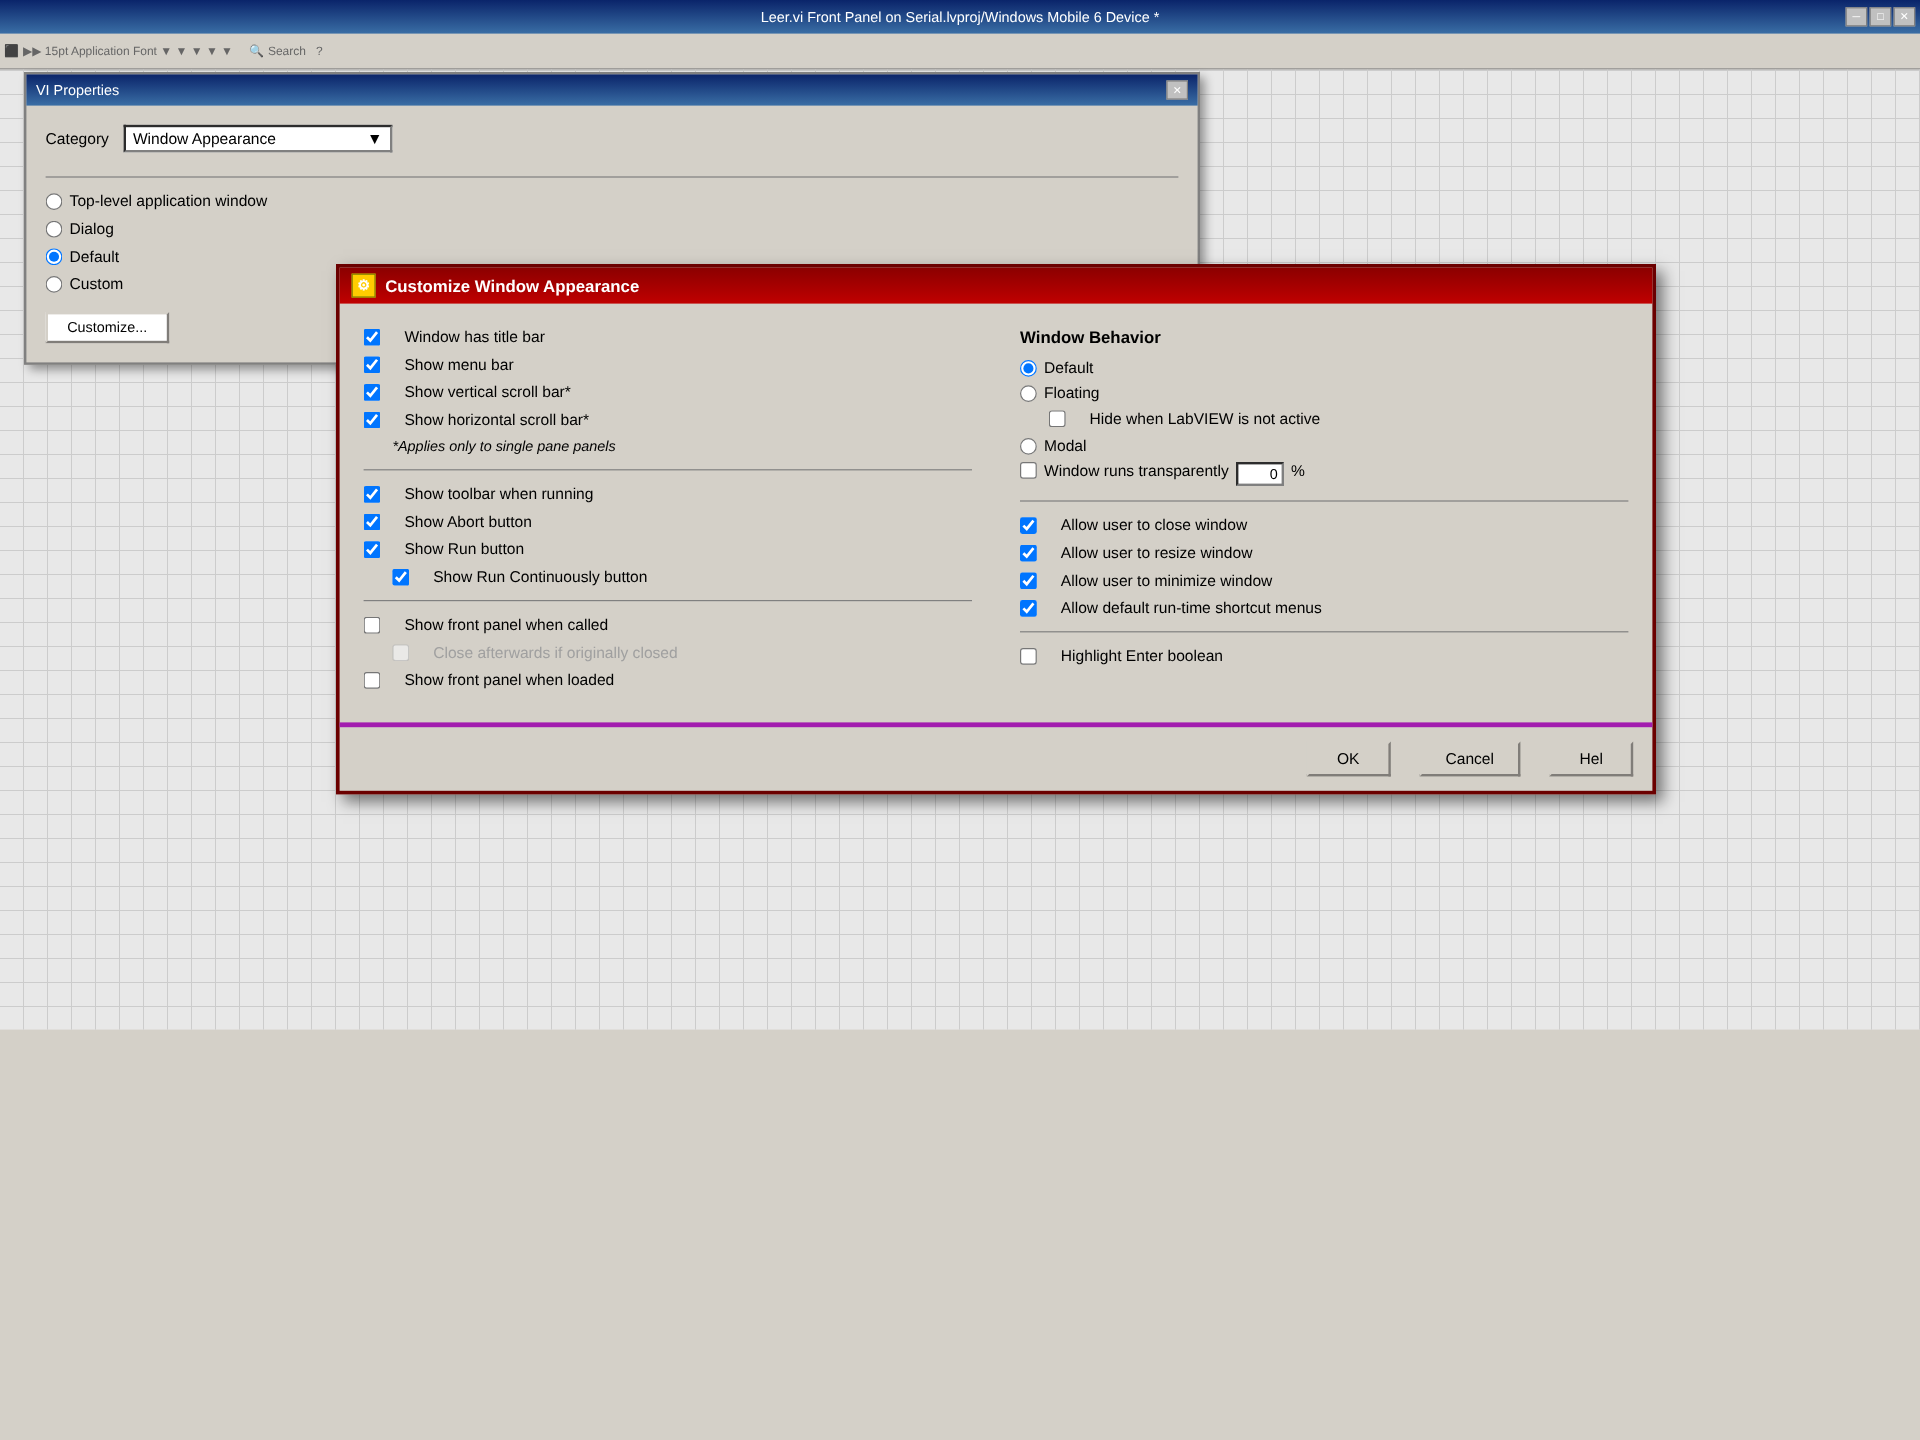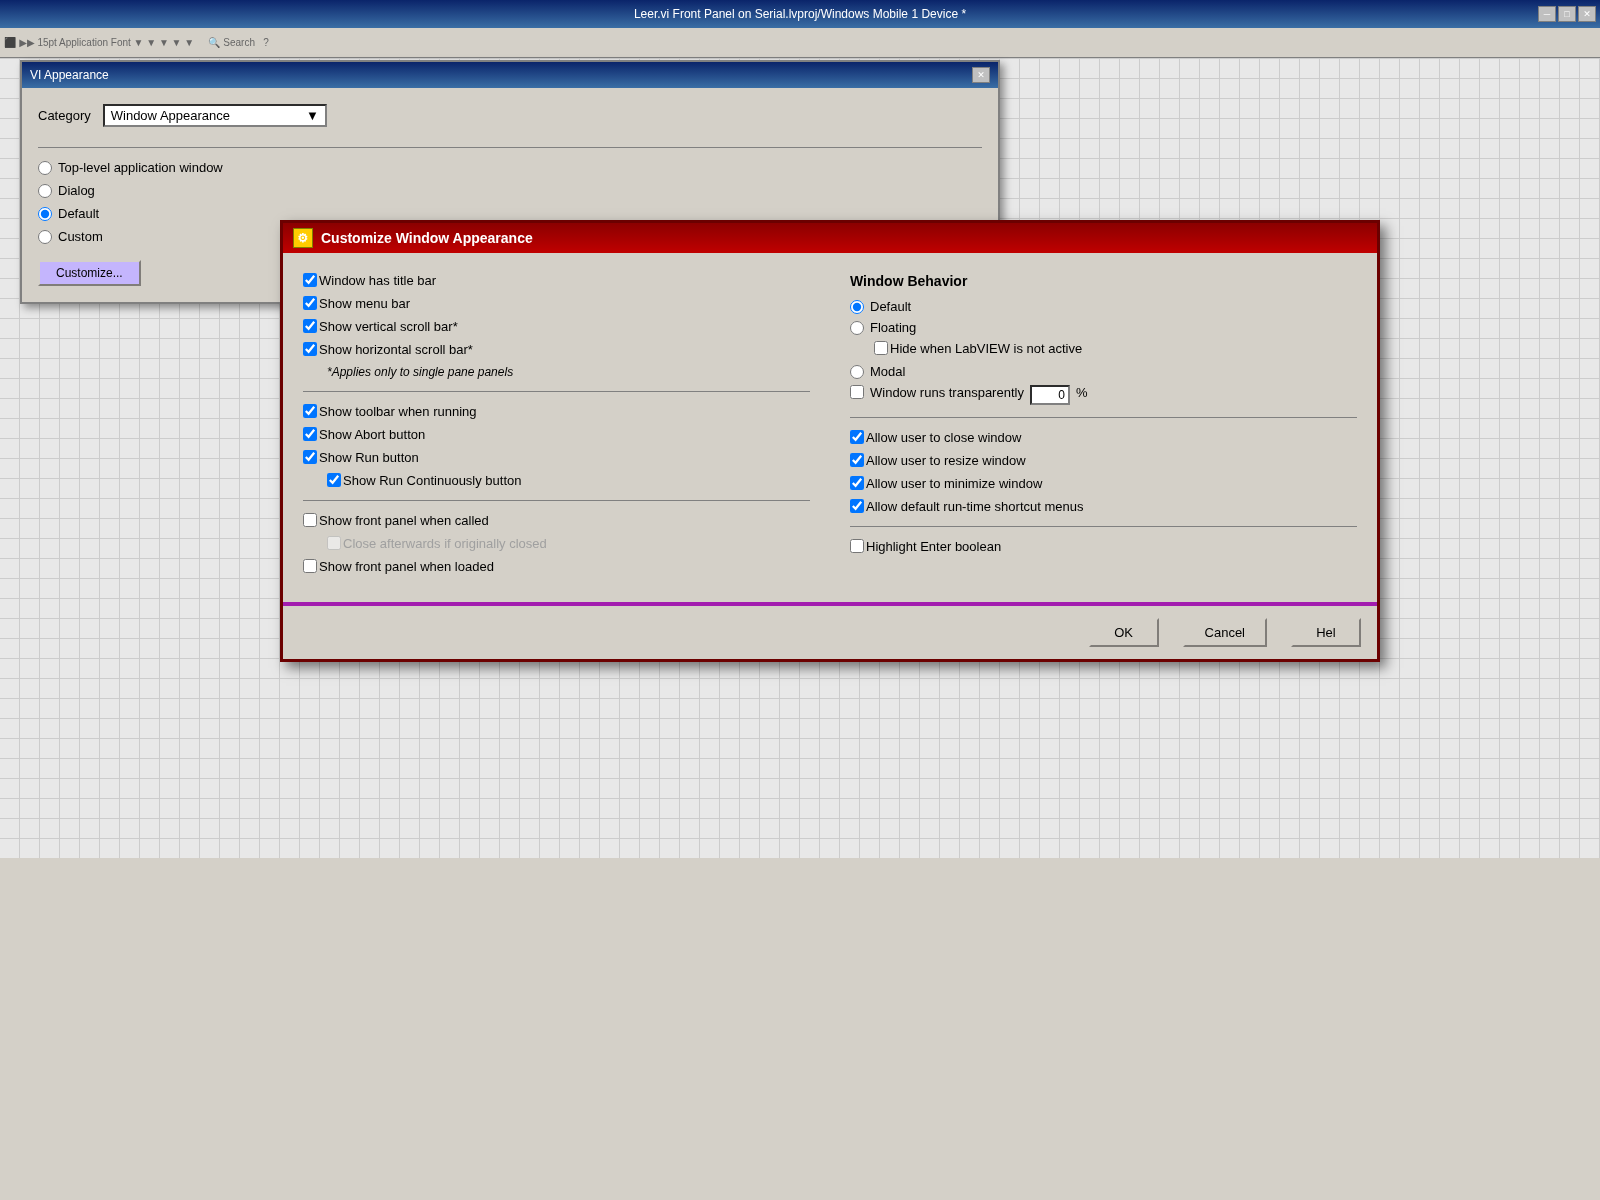--- a/index.html
+++ b/index.html
@@ -177,21 +177,21 @@
 
     .radio-option {
       display: flex;
       align-items: center;
       gap: 6px;
     }
 
     .customize-btn {
       margin-top: 16px;
       padding: 4px 16px;
-      background: #c4b5fd;
+      background: #ffffff;
       border: 2px outset #d4d0c8;
       font-size: 12px;
       cursor: pointer;
     }
 
     
     .customize-dialog {
       position: absolute;
       top: 220px;
       left: 280px;
@@ -235,22 +235,22 @@
     .left-panel {
       flex: 1;
     }
 
     .right-panel {
       flex: 1;
     }
 
     .checkbox-item {
       display: flex;
-      align-items: flex-start;
-      gap: 2px;
+      align-items: center;
+      gap: 20px;
       margin-bottom: 8px;
       font-size: 13px;
     }
 
     .checkbox-item.indented {
       margin-left: 24px;
     }
 
     .checkbox-item.disabled {
       color: #a0a0a0;
@@ -326,40 +326,40 @@
       margin-left: 24px;
       margin-bottom: 10px;
     }
   </style>
 </head>
 <body>
 
 <div class="labview-bg">
 
   <div class="labview-title-bar">
-    <span>Leer.vi Front Panel on Serial.lvproj/Windows Mobile 1 Device *</span>
+    <span>Leer.vi Front Panel on Serial.lvproj/Windows Mobile 6 Device *</span>
     <div class="win-controls">
       <div class="win-btn">─</div>
       <div class="win-btn">□</div>
       <div class="win-btn">✕</div>
     </div>
   </div>
 
 
   <div class="toolbar">
     <span style="font-size:10px; color:#666;">⬛ ▶▶ 15pt Application Font ▼ ▼ ▼ ▼ ▼ &nbsp;&nbsp;&nbsp; 🔍 Search &nbsp; ?</span>
   </div>
 
   <div class="grid-area">
   </div>
 </div>
 
 <div class="vi-properties-dialog">
   <div class="vi-properties-title">
-    <span>VI Appearance</span>
+    <span>VI Properties</span>
     <div class="win-controls">
       <div class="win-btn">✕</div>
     </div>
   </div>
   <div class="vi-properties-body">
     
     <div class="category-row">
       <span class="category-label">Category</span>
       <div class="category-select">
         <span>Window Appearance</span>

